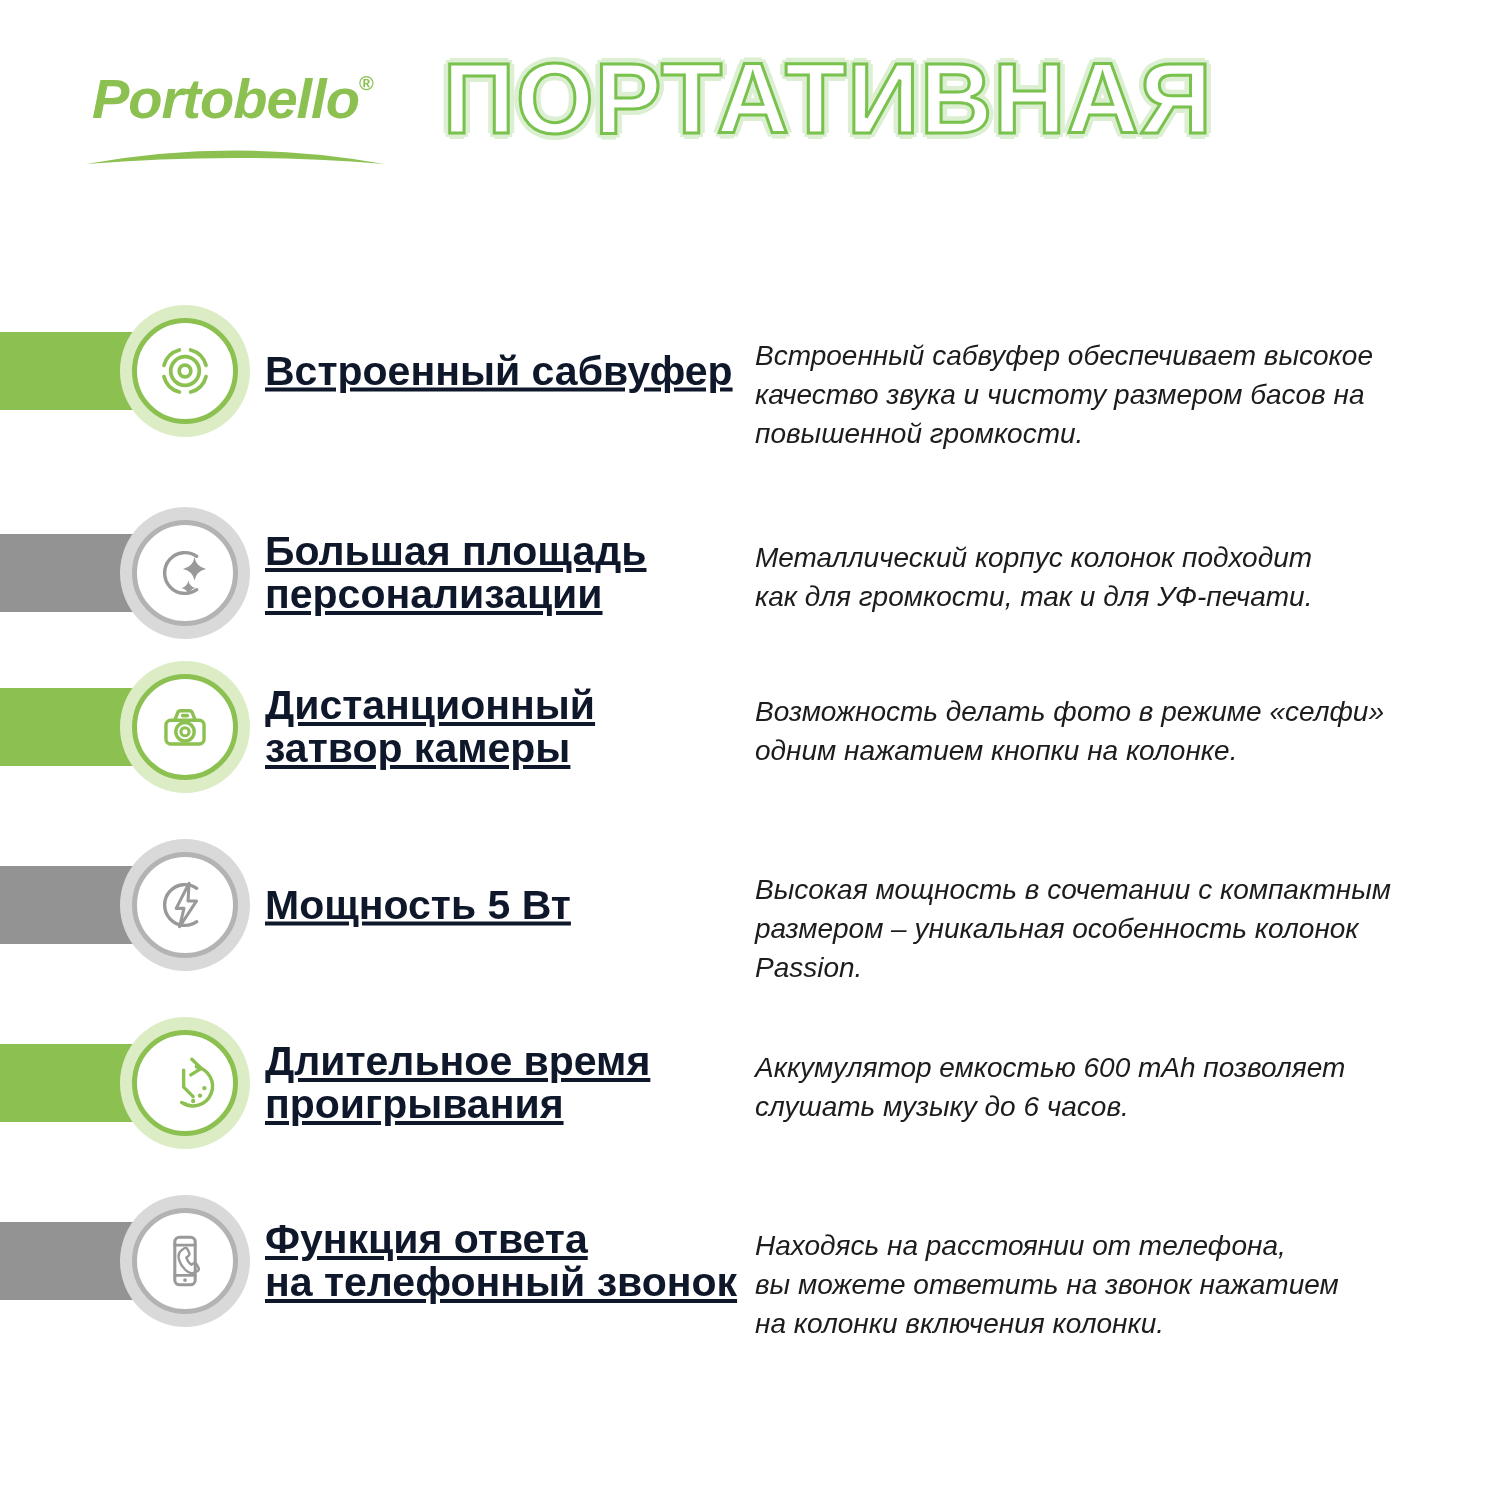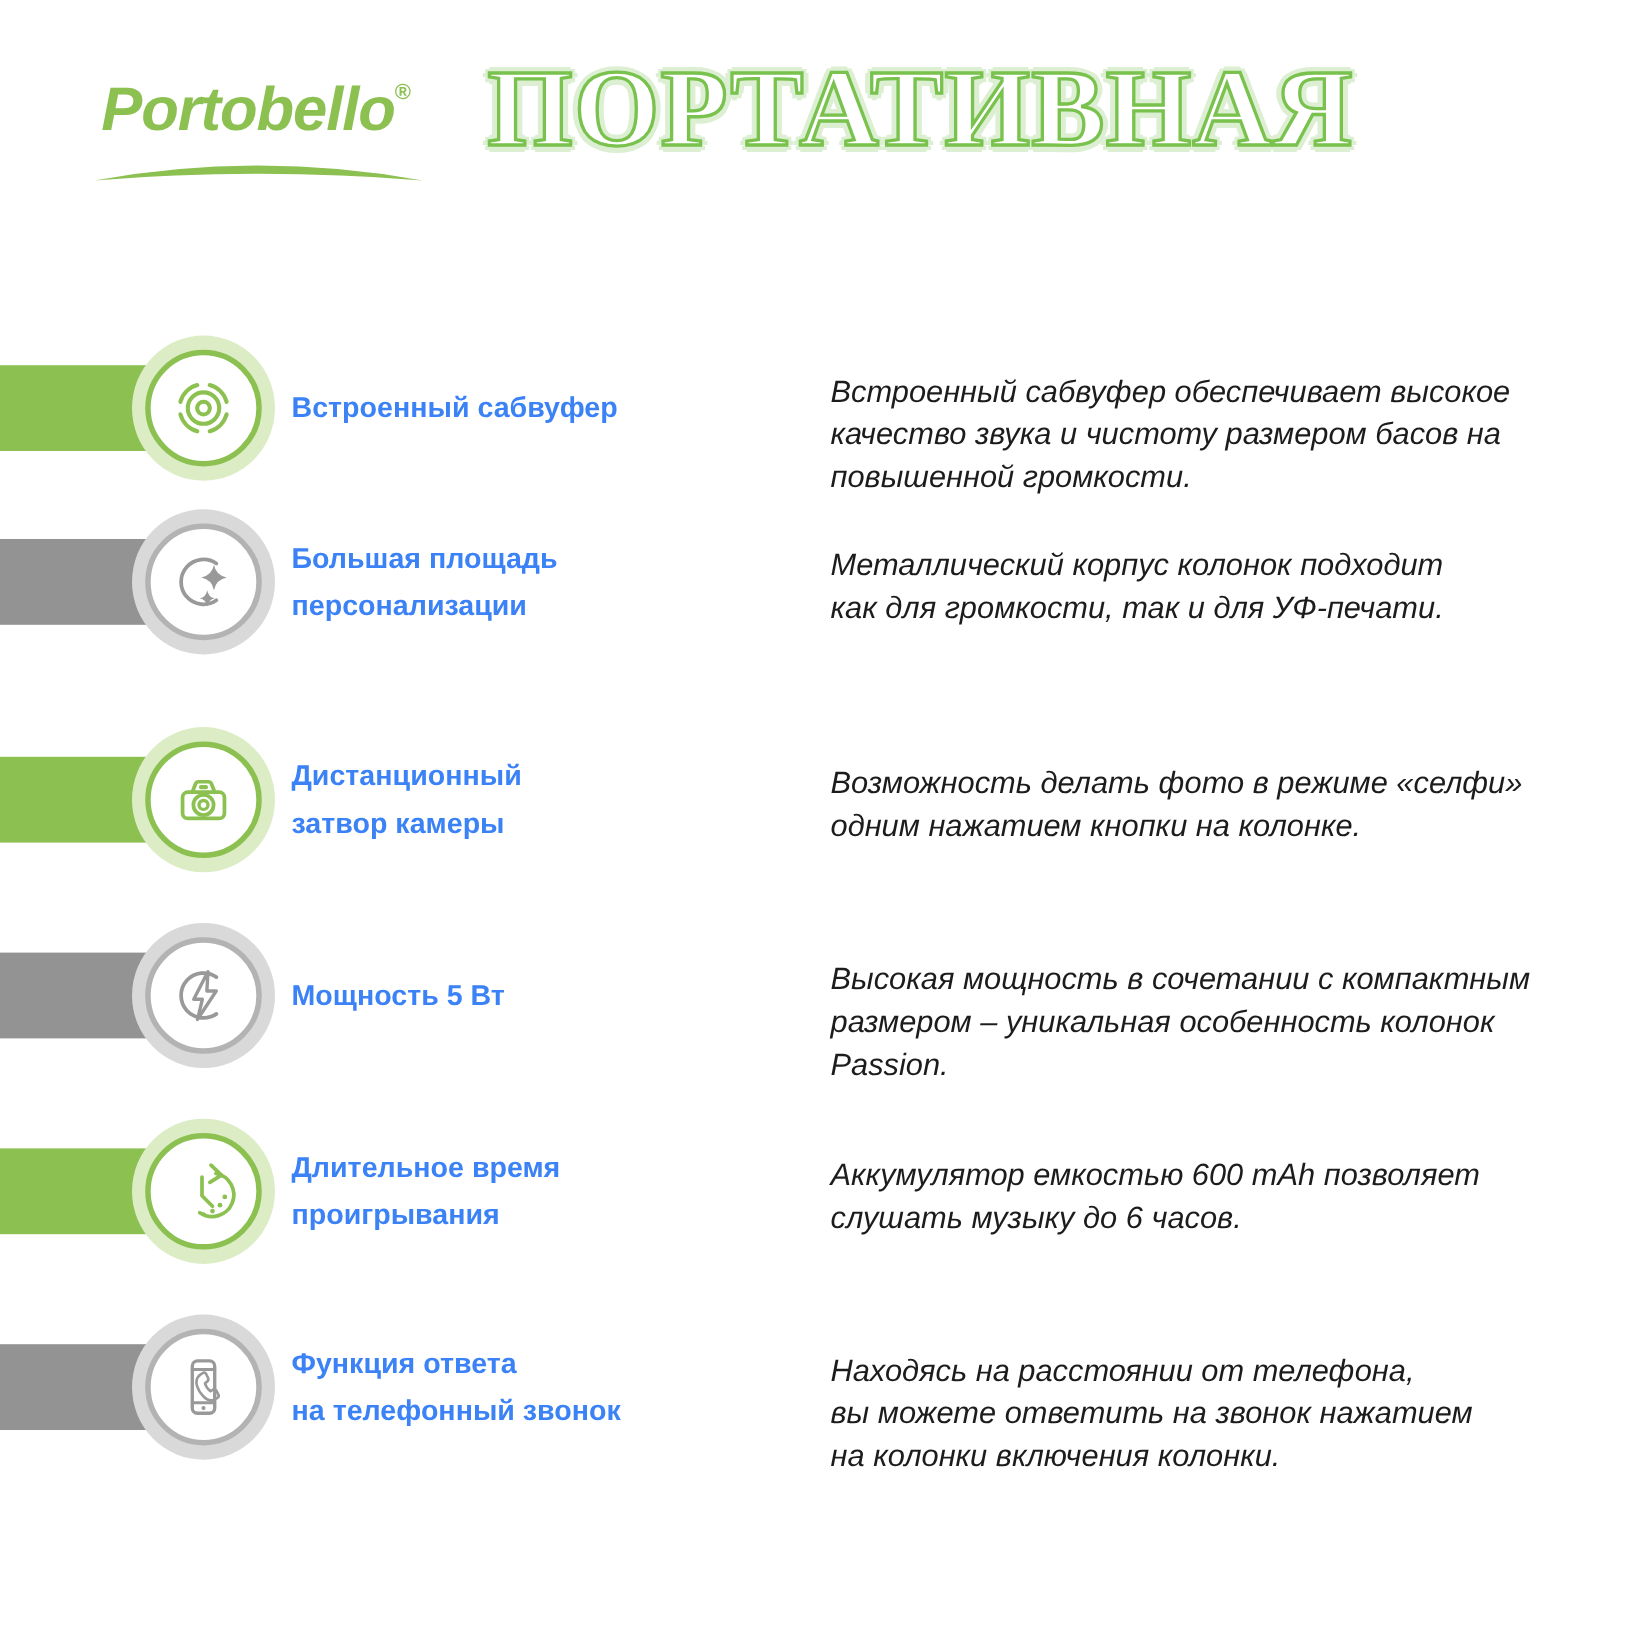--- a/index.html
+++ b/index.html
@@ -9,21 +9,21 @@
   }
   
   .logo-text{
     position:absolute;left:92px;top:66px;
     font-size:56px;font-weight:bold;font-style:italic;
     color:#8CC152;letter-spacing:-1px;
   }
   .logo-reg{font-size:20px;font-style:normal;vertical-align:28px;}
   .logo-swoosh{position:absolute;left:80px;top:146px;}
   
-  .hero{position:absolute;left:443px;top:50px;margin:0;font-family:Liberation Serif, serif;}
+  .hero{position:absolute;left:443px;top:50px;margin:0;}
   .hero-line{
     display:block;white-space:nowrap;
     font-size:100px;line-height:97px;font-weight:bold;letter-spacing:1px;
     color:#ffffff;
     -webkit-text-stroke:3px #79C24D;
     text-shadow:
       6px 0 0 #DCEFD2,-6px 0 0 #DCEFD2,0 6px 0 #DCEFD2,0 -6px 0 #DCEFD2,
       4px 4px 0 #DCEFD2,-4px 4px 0 #DCEFD2,4px -4px 0 #DCEFD2,-4px -4px 0 #DCEFD2;
   }
   
@@ -43,21 +43,21 @@
   .row.gray  .circle{border:5px solid #B3B3B3;}
   .circle svg{width:68px;height:68px;display:block;}
   .ic{fill:none;stroke-linecap:round;stroke-linejoin:round;}
   .row.green .ic{stroke:#8CC152;}
   .row.gray  .ic{stroke:#999999;}
   .icf{stroke:none;}
   .row.green .icf{fill:#8CC152;}
   .row.gray  .icf{fill:#999999;}
   .title{
     position:absolute;left:265px;top:50%;transform:translateY(-50%);
-    font-size:26px;line-height:43px;font-weight:bold;color:#3b82f6;white-space:nowrap;
+    font-size:41px;line-height:43px;font-weight:bold;color:#0f172a;white-space:nowrap;text-decoration:underline;
   }
   .desc{
     position:absolute;left:755px;top:4px;
     font-size:28px;line-height:39px;color:#1c1c1c;white-space:nowrap;font-style:italic;
   }
 </style>
 </head>
 <body>
 
 <div class="page">
@@ -87,21 +87,21 @@
     <div class="title">
       <div>Встроенный сабвуфер</div>
     </div>
     <div class="desc">
       <div>Встроенный сабвуфер обеспечивает высокое</div>
       <div>качество звука и чистоту размером басов на</div>
       <div>повышенной громкости.</div>
     </div>
   </section>
 
-  <section class="row gray" style="top:490px">
+  <section class="row gray" style="top:534px">
     <div class="bar"></div>
     <div class="halo"></div>
     <div class="circle">
       <svg viewBox="0 0 100 100">
         <path class="ic" stroke-width="5" d="M67.2,25.4 A30,30 0 1 0 67.2,74.6"></path>
         <path class="icf" d="M64,27 Q66.5,41 81,44 Q66.5,47 64,61 Q61.5,47 47,44 Q61.5,41 64,27 Z"></path>
         <path class="icf" d="M55,61 Q56.5,70 65,72 Q56.5,74 55,83 Q53.5,74 45,72 Q53.5,70 55,61 Z"></path>
       </svg>
     </div>
     <div class="title">

